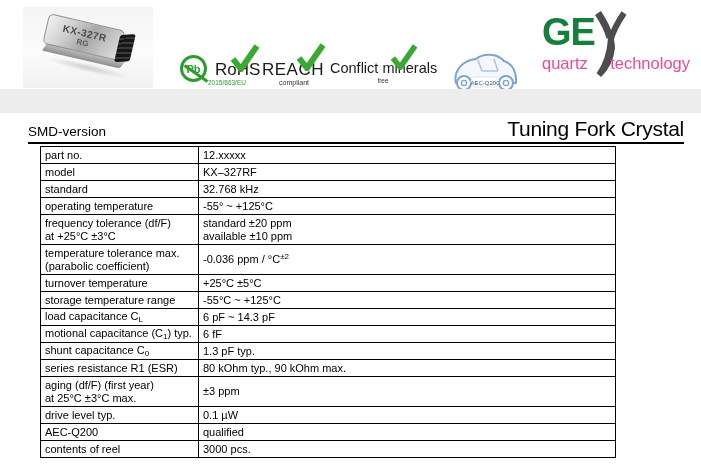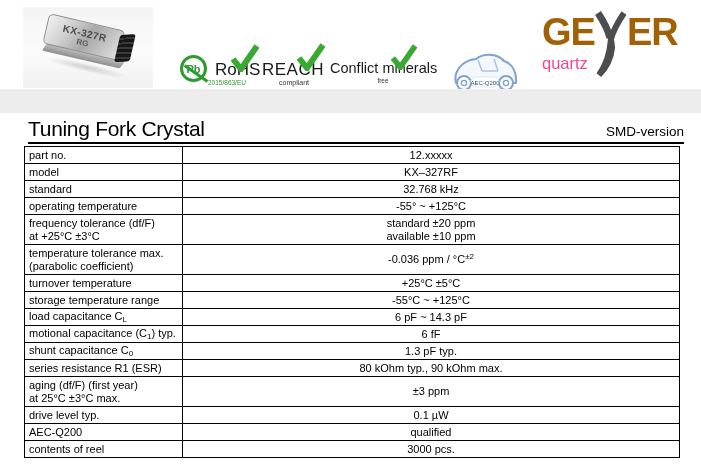--- a/index.html
+++ b/index.html
@@ -45,38 +45,38 @@
 
   #conflict { position:absolute; left:330px; top:58px; width:108px; height:30px; }
   #conflict-title { position:absolute; left:0; top:2px; font-size:14.5px; color:#1a1a1a; }
   #conflict-sub { position:absolute; left:0; top:19px; width:106px; text-align:center; font-size:6.5px; color:#333; }
   #conflict .check { left:60px; top:-14px; }
 
   #aec-car { position:absolute; left:450px; top:50px; }
 
   
   #geyer { position:absolute; left:542px; top:12px; width:150px; }
-  #geyer-word { display:flex; align-items:flex-start; color:#a16207; font-weight:bold;
+  #geyer-word { display:flex; align-items:flex-start; color:#15803d; font-weight:bold;
                 font-size:38px; line-height:40px; letter-spacing:-1px; }
   #geyer-y { width:30px; height:64px; margin:0 1px; overflow:visible; }
   #geyer-tag { display:flex; justify-content:space-between; width:148px; margin-top:-22px;
                font-size:16.5px; color:#ec4899; }
 
   
   #title-row { position:absolute; left:28px; top:113px; width:656px; height:31px;
                border-bottom:2px solid #000; display:flex; justify-content:space-between; align-items:flex-end; }
   #page-title { font-size:21px; letter-spacing:-0.3px; padding-bottom:1px; }
   #smd-version { font-size:13.5px; padding-bottom:3px; }
 
   
-  #spec-table { position:absolute; left:24px; top:146px; width:656px;
+  #spec-table { position:absolute; left:40px; top:146px; width:576px;
                 border-collapse:collapse; table-layout:fixed; border:1.5px solid #000; }
   #spec-table td { border:1.3px solid #000; font-size:11px; line-height:13px; padding:1px 4px; vertical-align:middle; }
   #spec-table td.label { width:158px; }
-  #spec-table td.value { text-align:center;margin-left:36px; }
+  #spec-table td.value { text-align:left;margin-left:36px; }
   #spec-table tr.r1 { height:17px; }
   #spec-table tr.r2 { height:30px; }
   sub { font-size:8px; vertical-align:baseline; position:relative; top:2px; }
   sup { font-size:8px; vertical-align:baseline; position:relative; top:-4px; }
 </style>
 </head>
 <body>
 
 <div id="header">
 
@@ -131,33 +131,33 @@
     <text x="35" y="34.5" font-size="6" text-anchor="middle" fill="#2f4f7f">AEC-Q200</text>
   </svg>
 
   <div id="geyer">
     <div id="geyer-word">
       <span>GE</span>
       <svg id="geyer-y" viewBox="0 0 30 64">
         <path d="M2,1 C8,10 12,18 14,26" fill="none" stroke="#4d4d4f" stroke-width="7"></path>
         <path d="M28,1 C22,10 17,19 15,27 C14,40 11,52 3,63 C10,56 15,46 16,36 C16,32 15,29 15,27" fill="none" stroke="#4d4d4f" stroke-width="6"></path>
       </svg>
-      <span>ER</span>
     </div>
     <div id="geyer-tag">
       <span>quartz</span>
+      <span>technology</span>
     </div>
   </div>
 </div>
 
 <div id="gray-band"></div>
 
 <div id="title-row">
+  <div id="smd-version">SMD-version</div>
   <div id="page-title">Tuning Fork Crystal</div>
-  <div id="smd-version">SMD-version</div>
 </div>
 
 <table id="spec-table">
   <tbody>
       <tr class="r1">
         <td class="label">
           <div>part no.</div>
         </td>
         <td class="value">
           <div>12.xxxxx</div>

